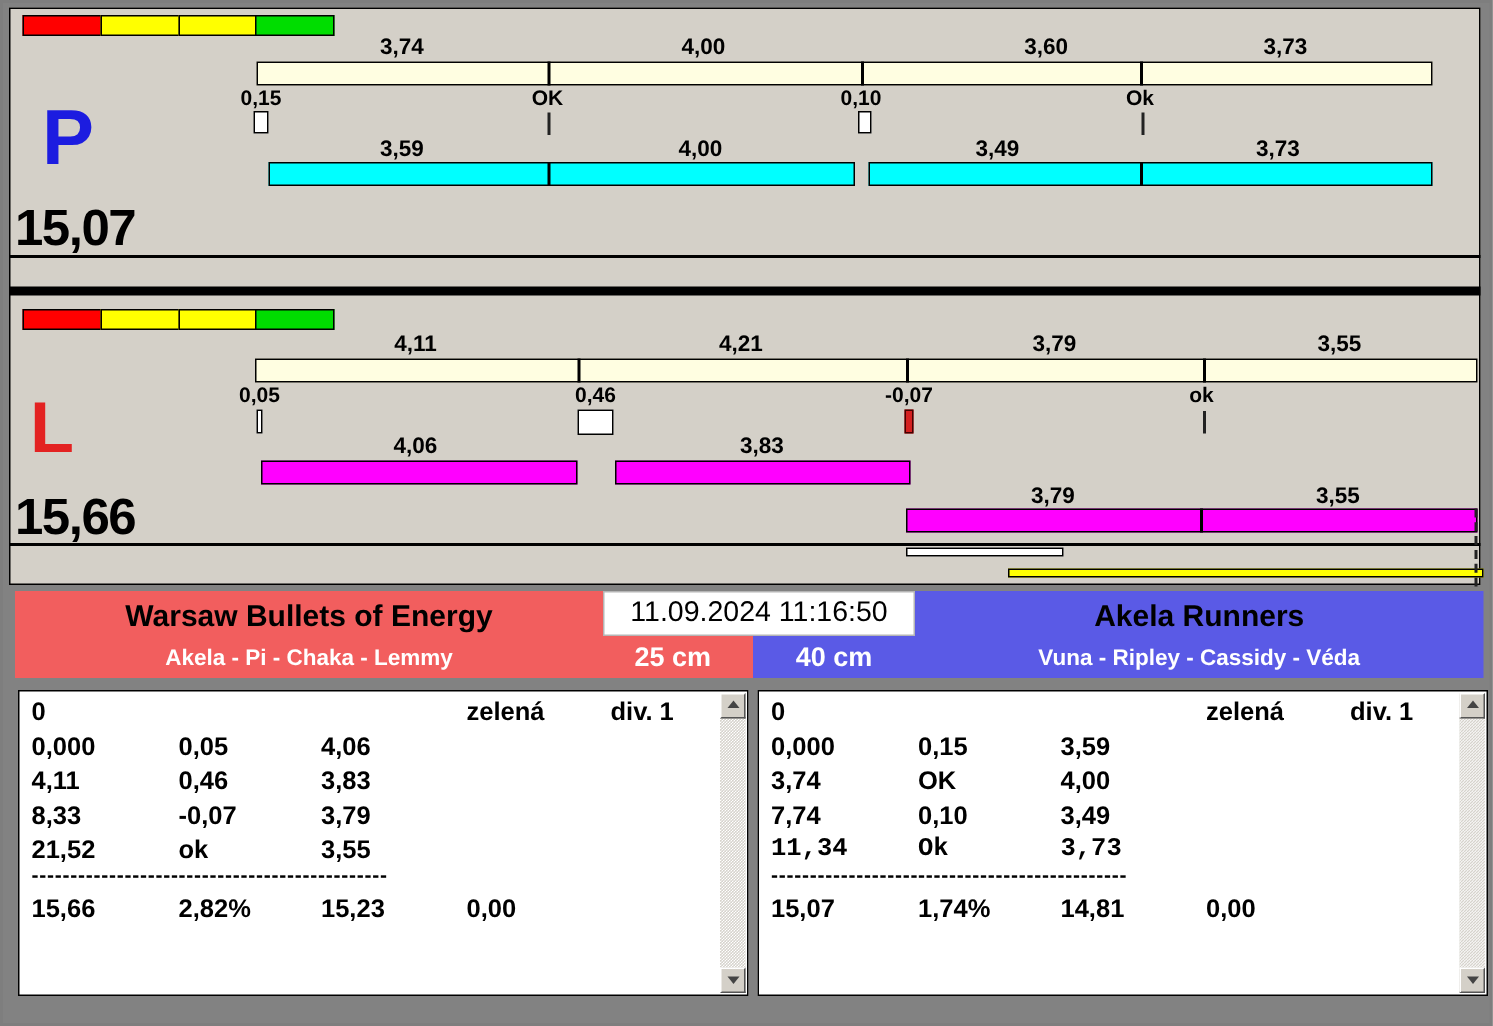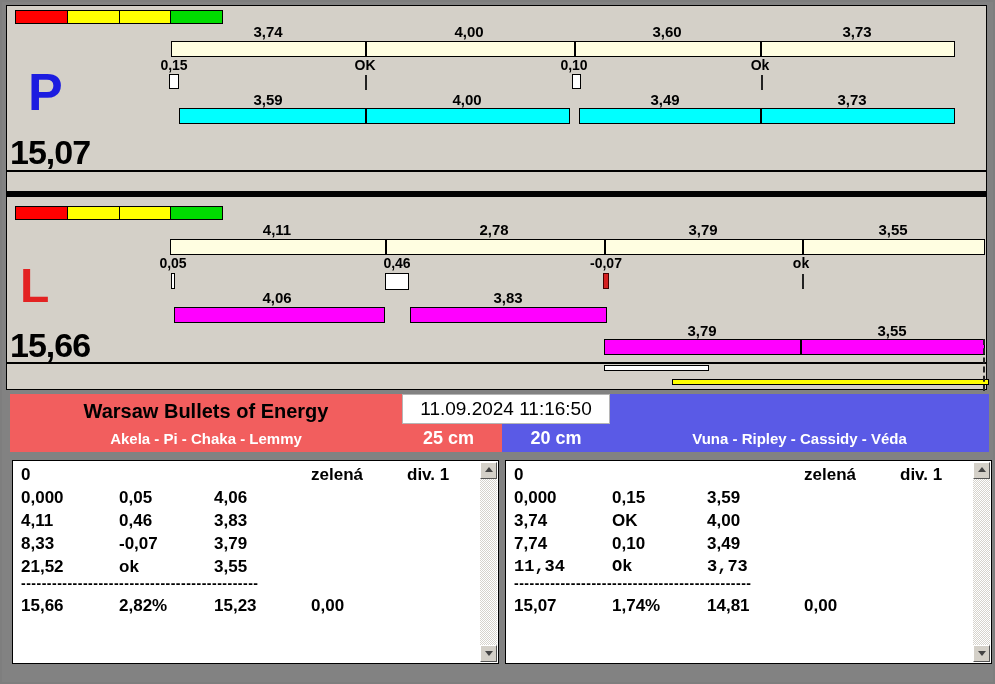--- a/index.html
+++ b/index.html
@@ -68,21 +68,21 @@
 
   <div class="strip" style="top:8px;">
     <div style="background:#ff0000;"></div>
     <div style="background:#ffff00;"></div>
     <div style="background:#ffff00;"></div>
     <div style="background:#00dd00;"></div>
   </div>
 
   <div class="blabel" style="left:221px;top:22px;">3,74</div>
   <div class="blabel" style="left:422px;top:22px;">4,00</div>
-  <div class="blabel" style="left:620px;top:22px;">3,60</div>
+  <div class="blabel" style="left:620px;top:22px;text-align:right;">3,60</div>
   <div class="blabel" style="left:810px;top:22px;">3,73</div>
 
   <div class="bar plan" style="left:169px;top:39px;width:784px;">
     <div class="vdiv" style="left:193px;"></div>
     <div class="vdiv" style="left:402px;"></div>
     <div class="vdiv" style="left:588px;"></div>
   </div>
 
   <div class="clabel" style="left:127px;top:56px;">0,15</div>
   <div class="clabel" style="left:318px;top:56px;">OK</div>
@@ -111,21 +111,21 @@
   <div class="hline" style="top:168px;"></div>
 
   <div class="strip" style="top:204px;">
     <div style="background:#ff0000;"></div>
     <div style="background:#ffff00;"></div>
     <div style="background:#ffff00;"></div>
     <div style="background:#00dd00;"></div>
   </div>
 
   <div class="blabel" style="left:230px;top:220px;">4,11</div>
-  <div class="blabel" style="left:447px;top:220px;">2,78</div>
+  <div class="blabel" style="left:447px;top:220px;">4,21</div>
   <div class="blabel" style="left:656px;top:220px;">3,79</div>
   <div class="blabel" style="left:846px;top:220px;">3,55</div>
 
   <div class="bar plan" style="left:168px;top:237px;width:815px;">
     <div class="vdiv" style="left:214px;"></div>
     <div class="vdiv" style="left:433px;"></div>
     <div class="vdiv" style="left:631px;"></div>
   </div>
 
   <div class="clabel" style="left:126px;top:254px;">0,05</div>
@@ -159,22 +159,23 @@
   <div class="thinbar" style="left:670px;top:377px;width:317px;background:#ffff00;"></div>
   <div class="dashline" style="left:981px;top:337px;height:52px;"></div>
 
   <div class="hdr hdr-left">
     <div class="team-title" style="left:0;width:392px;">Warsaw Bullets of Energy</div>
     <div class="team-roster" style="left:0;width:392px;">Akela - Pi - Chaka - Lemmy</div>
     <div class="distance" style="left:385px;width:107px;">25 cm</div>
   </div>
 
   <div class="hdr hdr-right">
+    <div class="team-title" style="left:108px;right:0;">Akela Runners</div>
     <div class="team-roster" style="left:108px;right:0;">Vuna - Ripley - Cassidy - Véda</div>
-    <div class="distance" style="left:0;width:108px;">20 cm</div>
+    <div class="distance" style="left:0;width:108px;">40 cm</div>
   </div>
 
   <div class="datebox">11.09.2024 11:16:50</div>
 
   <div class="rtable" style="left:10px;">
     <div class="tcontent">
       <div class="trow" style="top:4px;">
         <span class="c1">0</span>
         <span class="c4">zelená</span>
         <span class="c5">div. 1</span>

